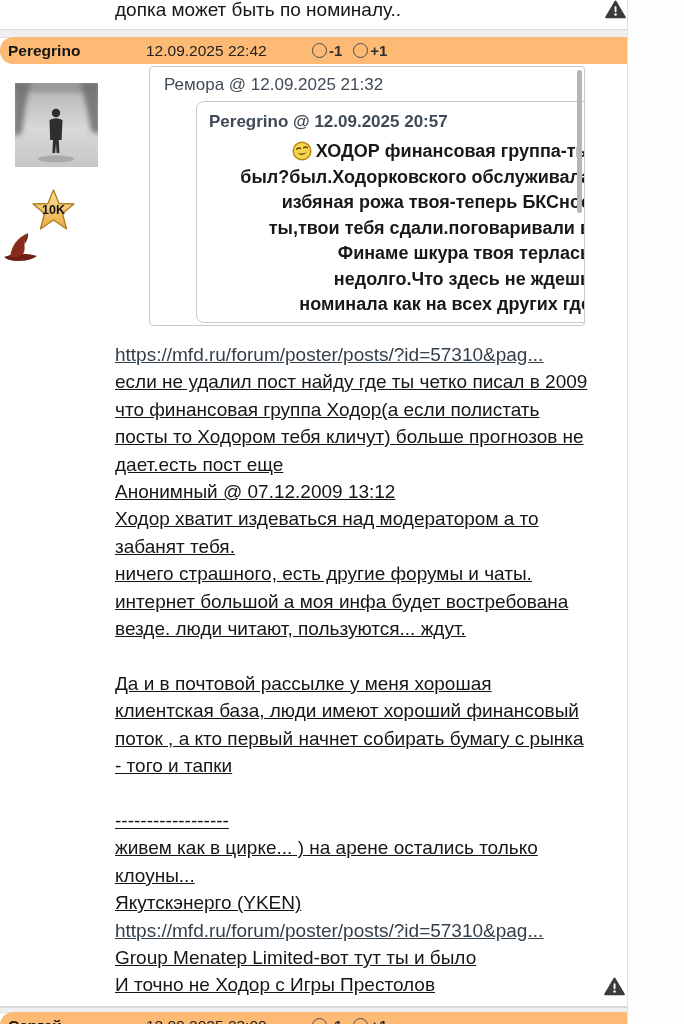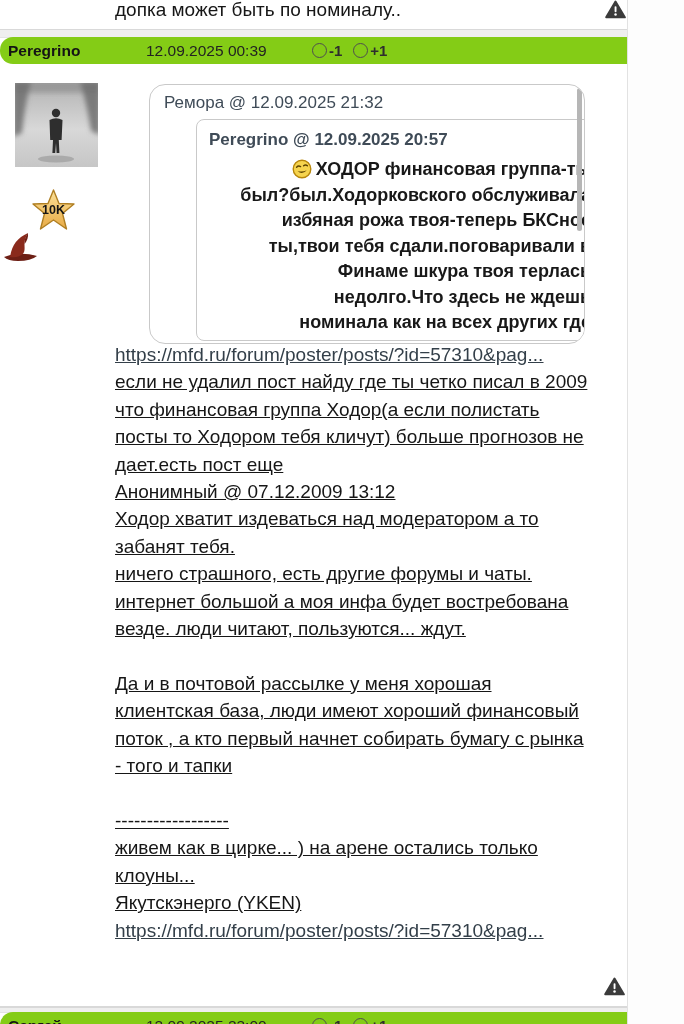--- a/index.html
+++ b/index.html
@@ -10,38 +10,38 @@
     color:#1c1c1c;
   }
   .abs{position:absolute;}
   
   .top-card{left:0;top:0;width:627px;height:38px;background:#fff;}
   .gap{left:0;width:627px;background:#efefef;border-top:1px solid #d9d9d9;border-bottom:1px solid #e3e3e3;}
   .gap1{top:29px;height:7px;}
   .gap2{top:1007px;height:4px;}
   .gutter{left:627px;top:0;width:57px;height:1024px;background:#fdfdfd;border-left:1px solid #e2e2e2;box-sizing:border-box;}
   
-  .post-header{left:0;width:669px;height:27px;background:#84cc16;border-radius:13px;}
+  .post-header{left:0;width:669px;height:27px;background:#fdba74;border-radius:13px;}
   .hdr-main{top:37px;}
   .hdr-next{top:1012px;}
   .uname{position:absolute;left:8px;top:0;line-height:27px;font-size:15.5px;font-weight:700;color:#141414;text-decoration:none;}
   .stamp{position:absolute;left:146px;top:0;line-height:27px;font-size:15.5px;color:#222;}
   .votes{position:absolute;left:312px;top:0;height:27px;display:flex;align-items:center;}
   .vote-circle{display:inline-block;width:15px;height:15px;border:1.6px solid #4e4e4e;border-radius:50%;background:transparent;box-sizing:border-box;}
   .vote-label{font-size:15px;font-weight:600;color:#2e2e2e;margin-left:2px;}
   .vote-group{display:flex;align-items:center;}
   .vote-group + .vote-group{margin-left:11px;}
   
   .post-body{left:0;top:64px;width:627px;height:943px;background:#fff;border-bottom:1px solid #d9d9d9;box-sizing:border-box;}
   .avatar{left:15px;top:19px;width:83px;height:84px;overflow:hidden;cursor:pointer;}
   .star-badge{left:32px;top:124px;width:43px;height:44px;}
   .star-badge .star-text{position:absolute;left:0;top:15px;width:43px;text-align:center;font-size:12.5px;font-weight:600;color:#151515;}
   .hat-badge{left:2px;top:167px;width:37px;height:31px;}
   
-  .quote-outer{left:149px;top:20px;width:436px;height:260px;border:1px solid #c9c9c9;border-radius:16px;box-sizing:border-box;background:#fff;overflow:hidden;}
+  .quote-outer{left:149px;top:2px;width:436px;height:260px;border:1px solid #c9c9c9;border-radius:4px;box-sizing:border-box;background:#fff;overflow:hidden;}
   .quote-outer-header{position:absolute;left:14px;top:8px;font-size:17px;color:#3f4b57;text-decoration:none;}
   .scroll-thumb{position:absolute;right:2px;top:3px;width:5px;height:143px;background:#b6b6b6;border-radius:3px;}
   .quote-inner{position:absolute;left:46px;top:34px;width:408px;height:222px;border:1px solid #c9c9c9;border-radius:8px;box-sizing:border-box;background:#fff;overflow:hidden;padding:10px 12px;font-weight:bold;}
   .quote-inner-header{display:block;font-size:17px;color:#3f4b57;text-decoration:none;}
   .quote-inner-text{margin-top:7px;font-size:18px;line-height:25.5px;color:#181818;white-space:pre;text-align:right;}
   .emoji{display:inline-block;width:20px;height:20px;vertical-align:-4px;margin-right:4px;}
   
   .body-text{left:115px;top:277px;width:510px;font-size:19px;line-height:27.4px;color:#161616;white-space:pre;text-decoration:underline;}
   .body-text a{color:#333f49;text-decoration:underline;cursor:pointer;}
   .tail-text{left:115px;top:-2px;font-size:19px;line-height:24px;color:#161616;white-space:pre;}
@@ -60,21 +60,21 @@
           <path d="M10.5,1.5 L19.8,17.3 H1.2 Z" fill="#3b3b3b" stroke="#3b3b3b" stroke-width="2" stroke-linejoin="round"></path>
           <rect x="9.6" y="6.2" width="1.9" height="6" rx="0.9" fill="#fff"></rect>
           <circle cx="10.55" cy="14.6" r="1.25" fill="#fff"></circle>
         </svg></span>
   </div>
 
   <div class="abs gap gap1"></div>
 
   <div class="abs post-header hdr-main">
     <a class="uname">Peregrino</a>
-    <span class="stamp">12.09.2025 00:39</span>
+    <span class="stamp">12.09.2025 22:42</span>
     <div class="votes">
       <span class="vote-group">
           <span class="vote-circle"></span>
           <span class="vote-label">-1</span>
         </span>
       <span class="vote-group">
           <span class="vote-circle"></span>
           <span class="vote-label">+1</span>
         </span>
     </div>
@@ -162,21 +162,22 @@
 везде. люди читают, пользуются... ждут.
 
 Да и в почтовой рассылке у меня хорошая
 клиентская база, люди имеют хороший финансовый
 поток , а кто первый начнет собирать бумагу с рынка
 - того и тапки
 
 ------------------
 живем как в цирке... ) на арене остались только
 клоуны...
-Якутскэнерго (YKEN)</span><br><a>https://mfd.ru/forum/poster/posts/?id=57310&amp;pag...</a><br></div>
+Якутскэнерго (YKEN)</span><br><a>https://mfd.ru/forum/poster/posts/?id=57310&amp;pag...</a><br><span>Group Menatep Limited-вот тут ты и было
+И точно не Ходор с Игры Престолов</span></div>
 
     <span class="abs warn warn-bottom"><svg width="21" height="19" viewBox="0 0 21 19">
           <path d="M10.5,1.5 L19.8,17.3 H1.2 Z" fill="#3b3b3b" stroke="#3b3b3b" stroke-width="2" stroke-linejoin="round"></path>
           <rect x="9.6" y="6.2" width="1.9" height="6" rx="0.9" fill="#fff"></rect>
           <circle cx="10.55" cy="14.6" r="1.25" fill="#fff"></circle>
         </svg></span>
   </div>
 
   <div class="abs gap gap2"></div>
 

